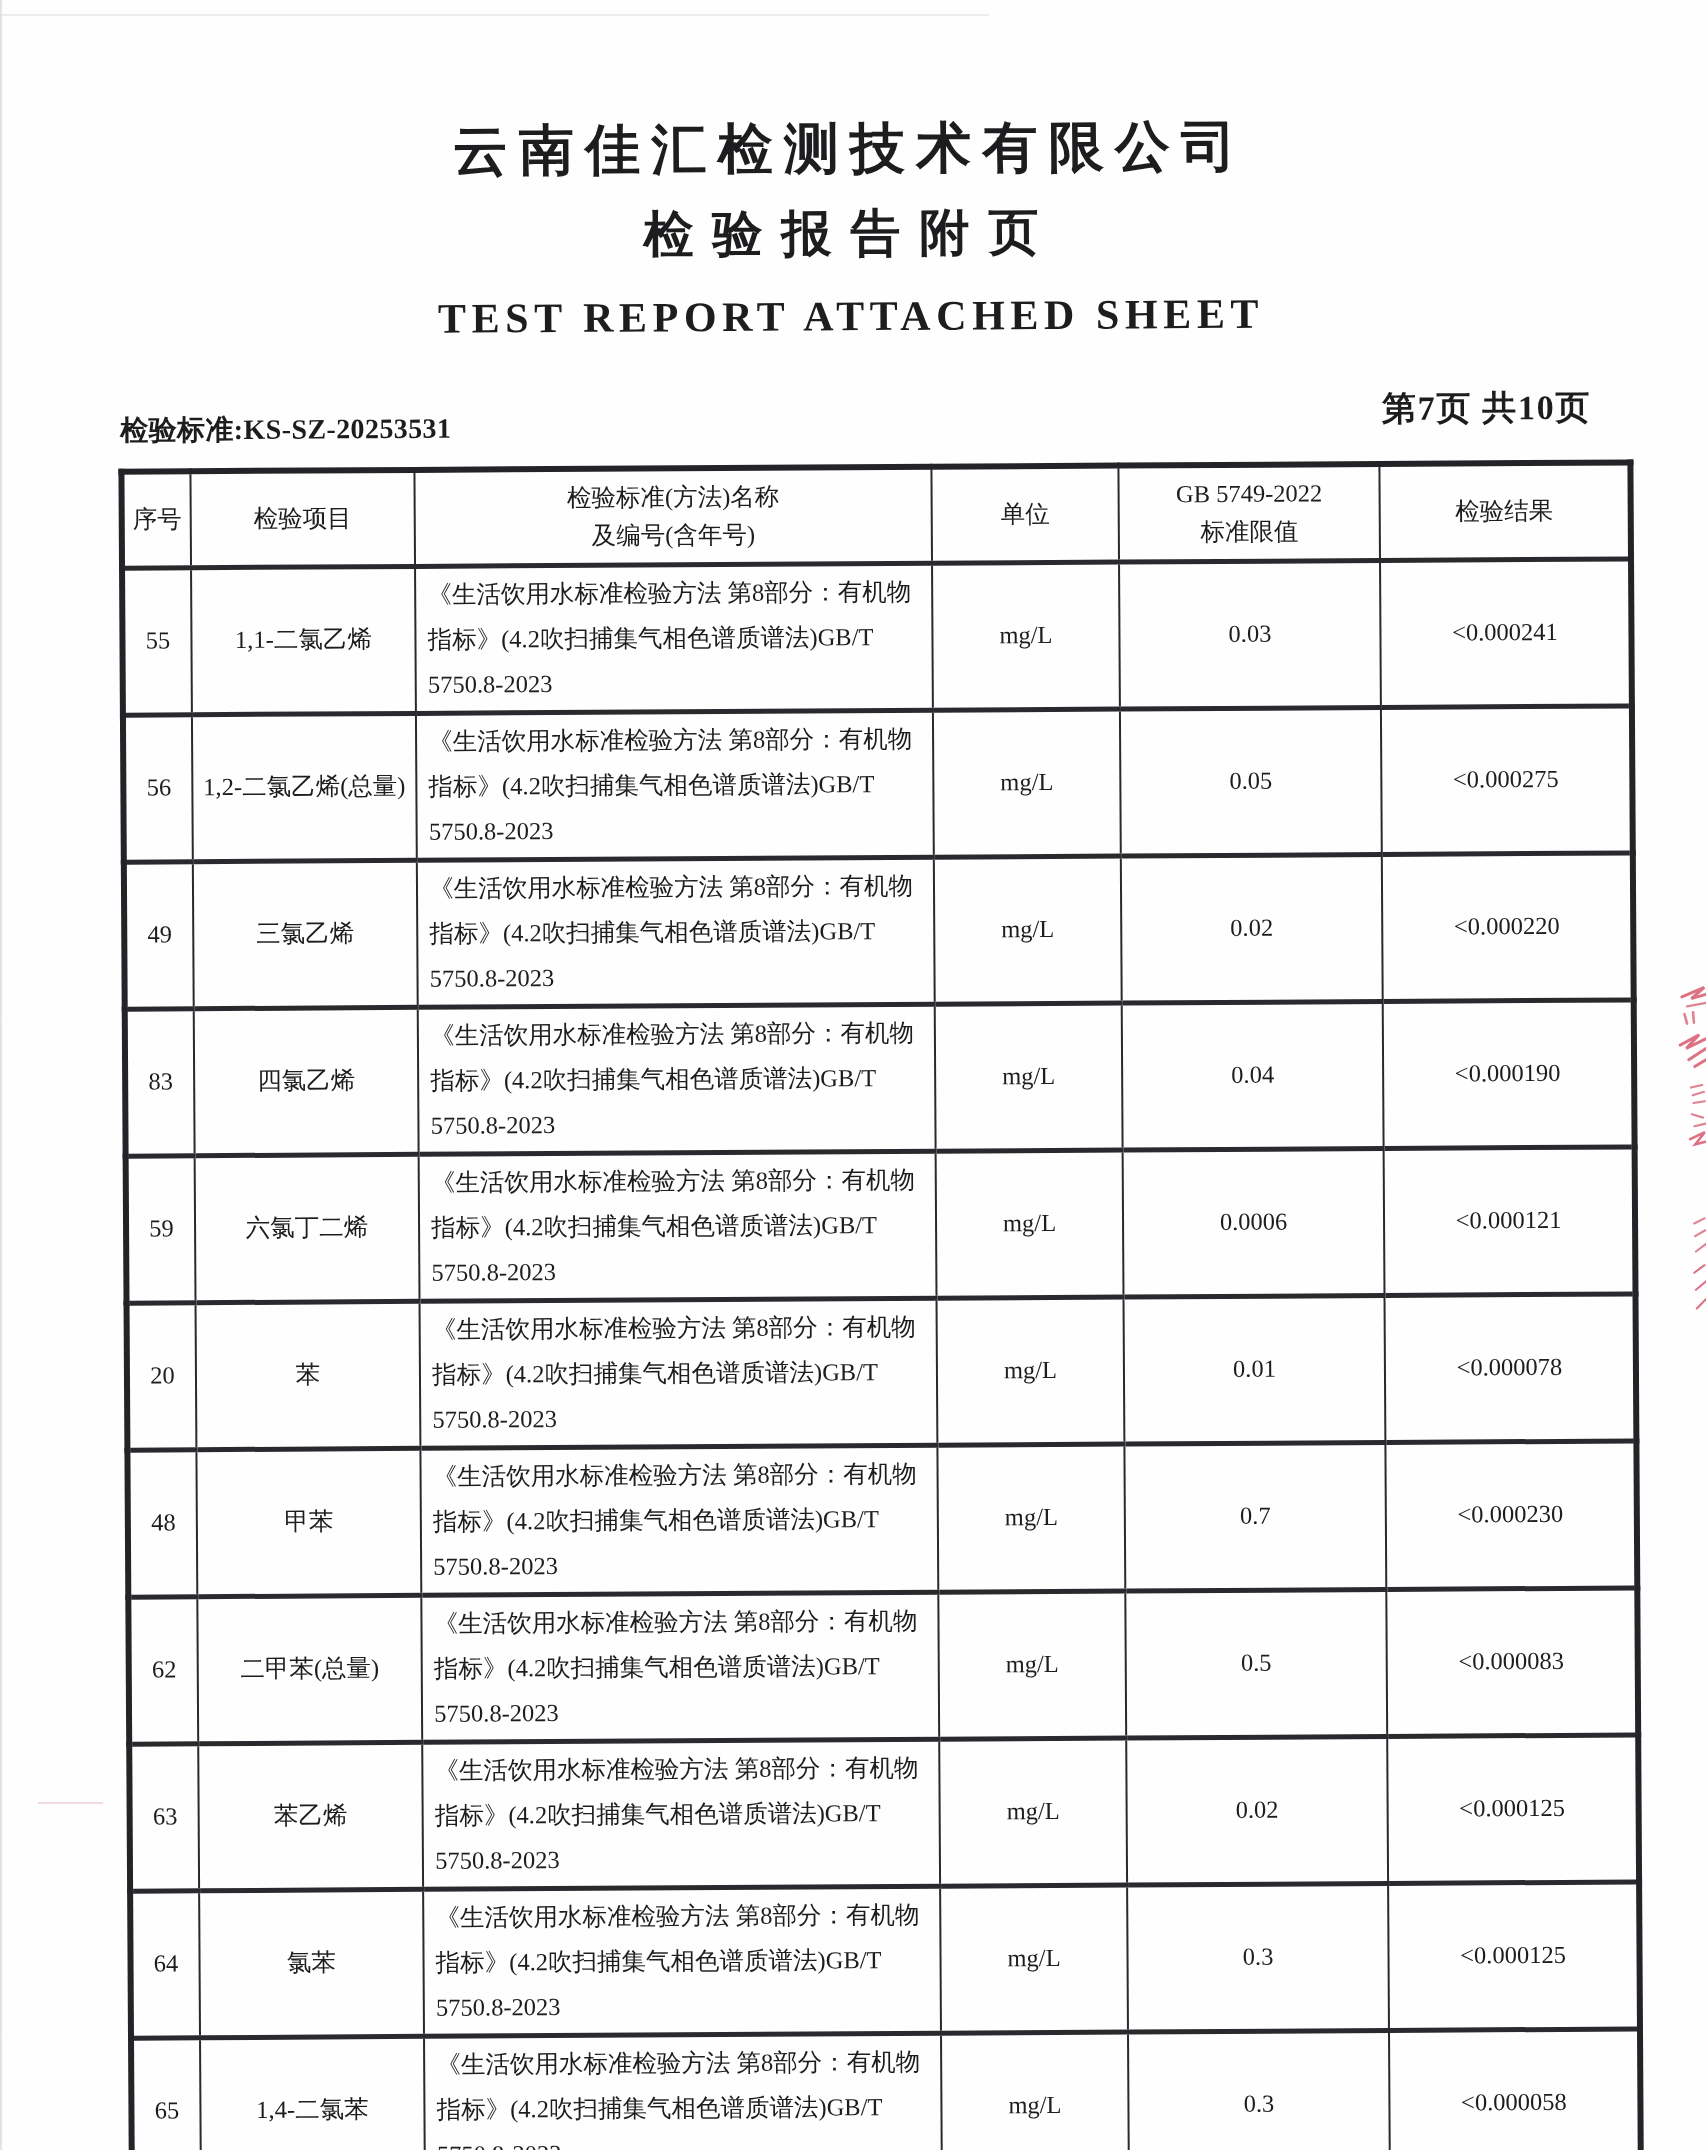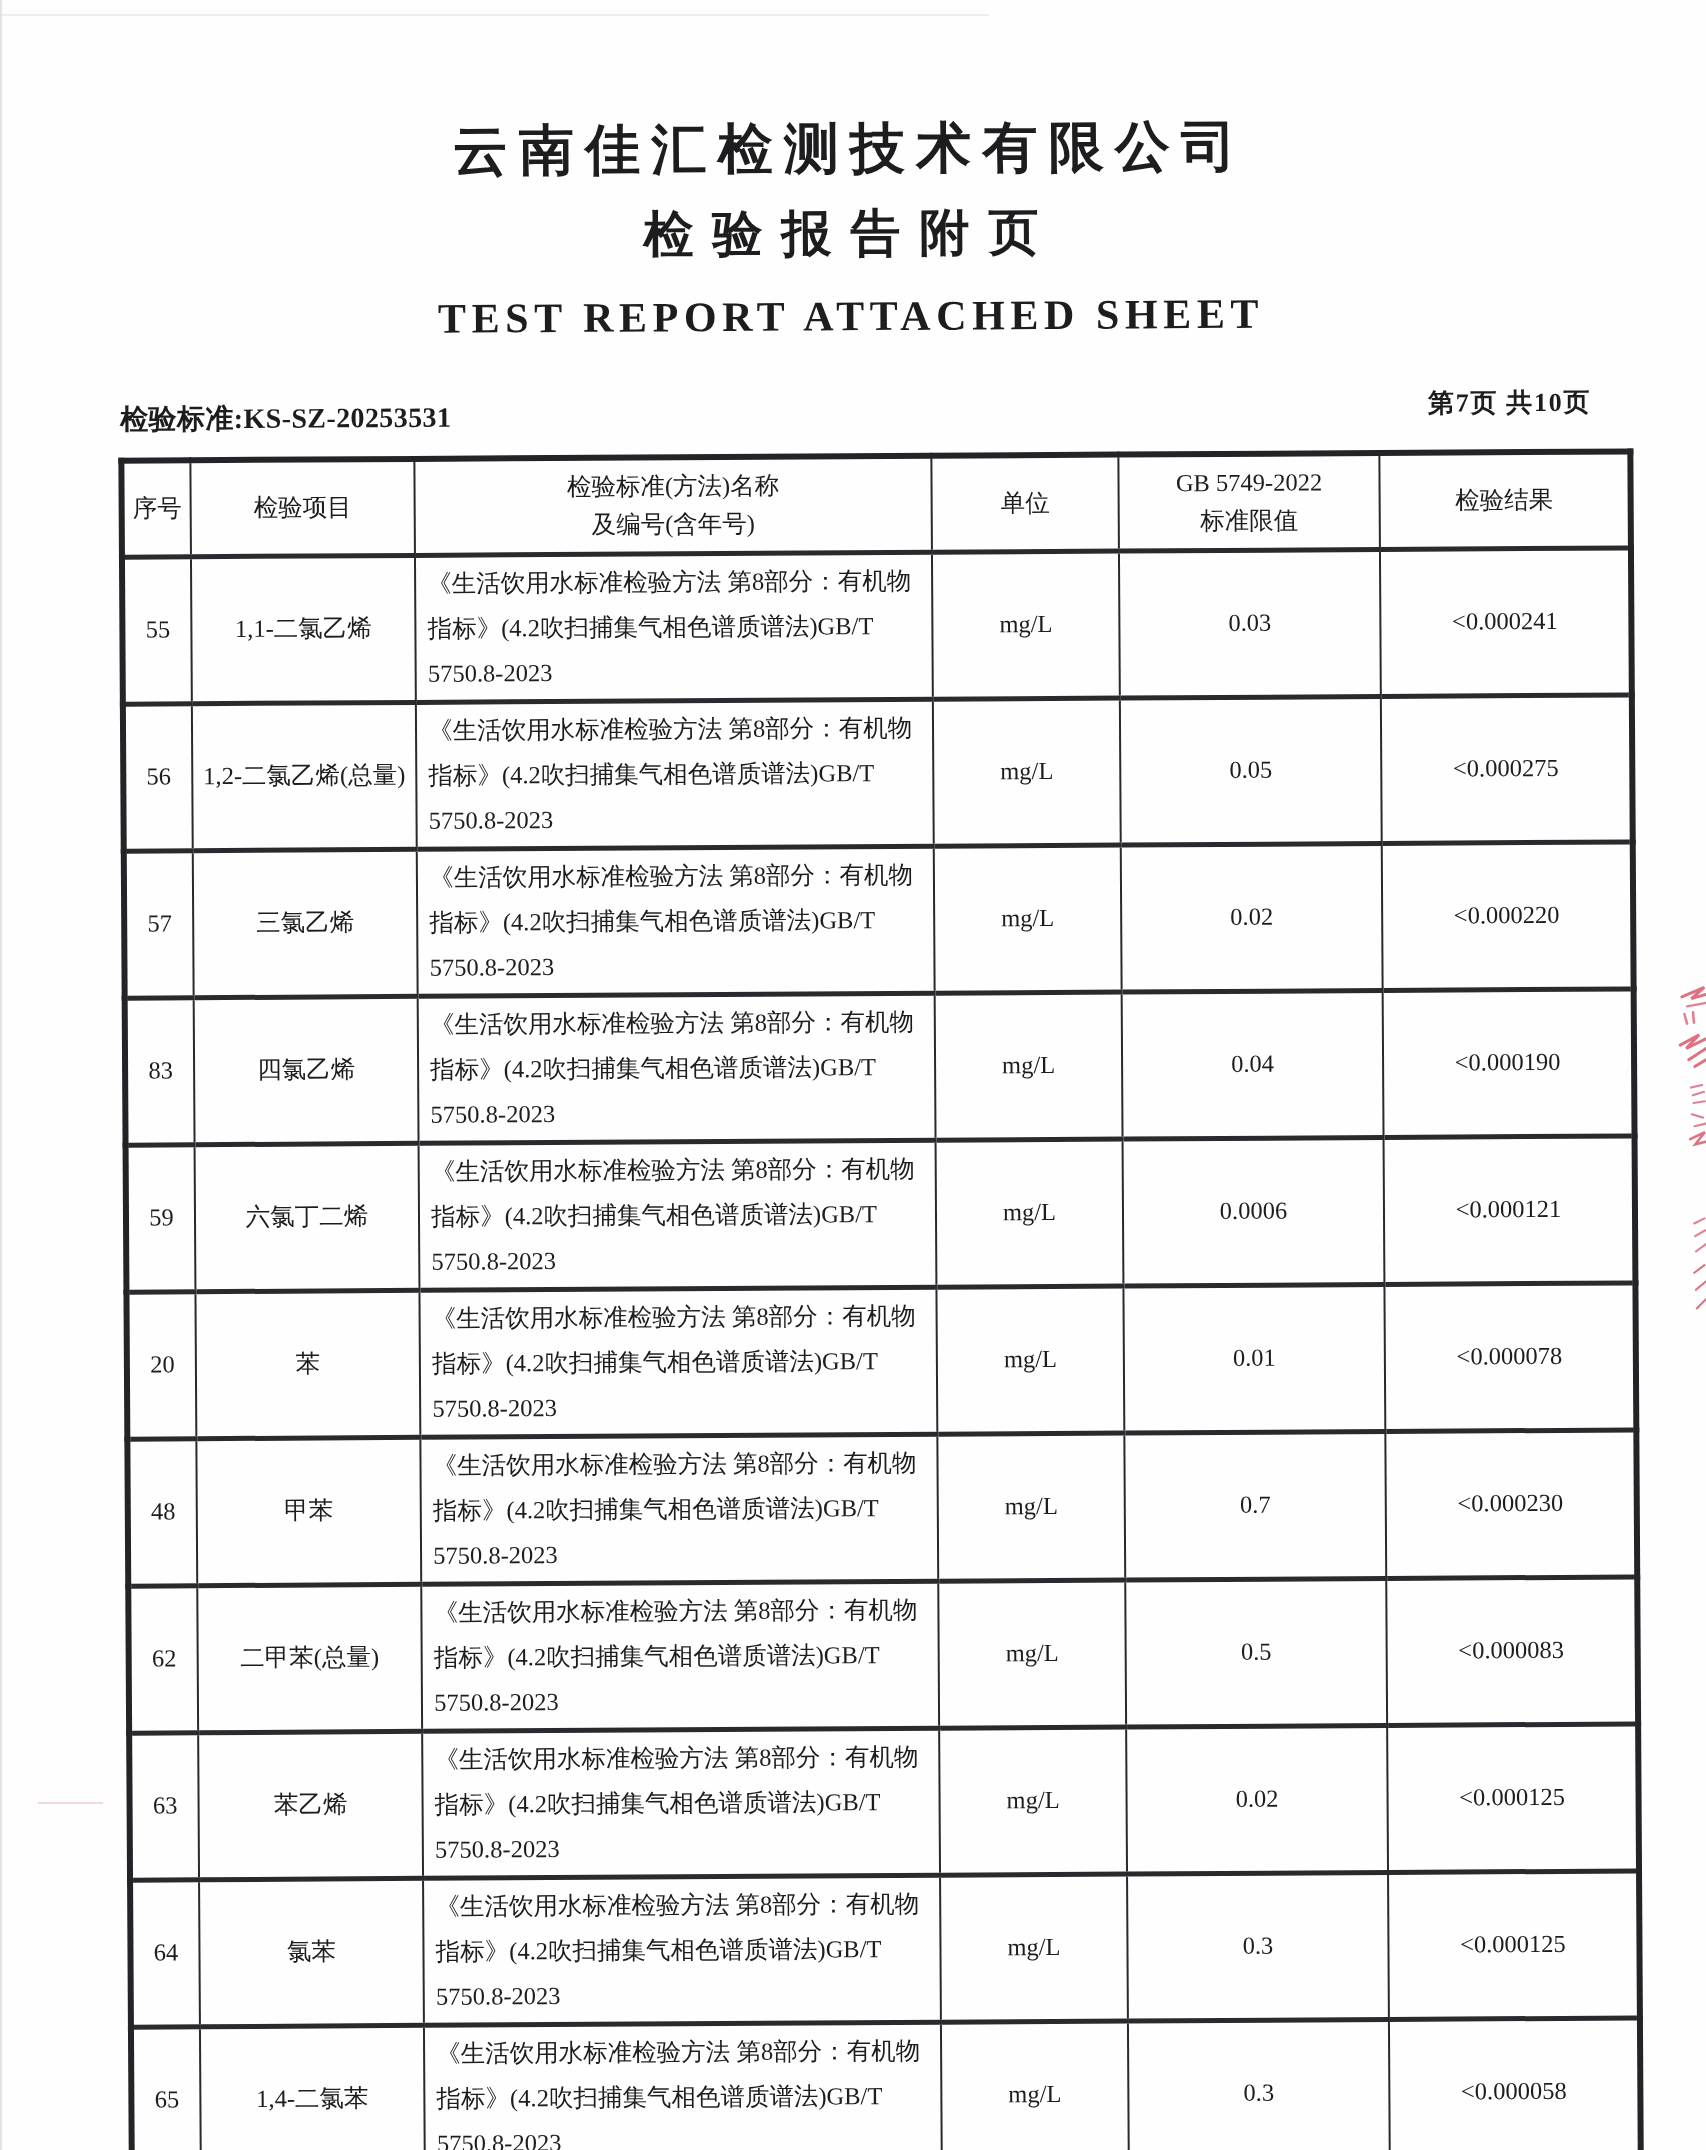--- a/index.html
+++ b/index.html
@@ -27,21 +27,21 @@
     font-size:42px;font-weight:700;letter-spacing:5.6px;line-height:1;
     white-space:nowrap;
   }
 
   
   .info-row{
     display:flex;justify-content:space-between;align-items:flex-end;
     margin:52px 114px 0 122px;font-weight:700;
   }
   .report-no{font-size:28px;letter-spacing:0.4px;}
-  .page-info{font-size:26px;padding-bottom:9.5px;letter-spacing:1.7px;}
+  .page-info{font-size:34px;padding-bottom:9.5px;letter-spacing:1.7px;}
 
   
   table.results{
     border-collapse:collapse;table-layout:fixed;
     width:1509px;margin:19px 0 0 120px;
     border:6.9px solid #242428;
   }
   th,td{
     border:2.6px solid #2a2a2e;
     border-top-width:5.2px;border-bottom-width:5.2px;
@@ -111,21 +111,21 @@
         </tr>
         <tr>
           <td>56</td>
           <td class="item">1,2-二氯乙烯(总量)</td>
           <td class="method">《生活饮用水标准检验方法 第8部分：有机物指标》(4.2吹扫捕集气相色谱质谱法)GB/T 5750.8-2023</td>
           <td>mg/L</td>
           <td>0.05</td>
           <td>&lt;0.000275</td>
         </tr>
         <tr>
-          <td>57</td>
+          <td>49</td>
           <td class="item">三氯乙烯</td>
           <td class="method">《生活饮用水标准检验方法 第8部分：有机物指标》(4.2吹扫捕集气相色谱质谱法)GB/T 5750.8-2023</td>
           <td>mg/L</td>
           <td>0.02</td>
           <td>&lt;0.000220</td>
         </tr>
         <tr>
           <td>83</td>
           <td class="item">四氯乙烯</td>
           <td class="method">《生活饮用水标准检验方法 第8部分：有机物指标》(4.2吹扫捕集气相色谱质谱法)GB/T 5750.8-2023</td>

